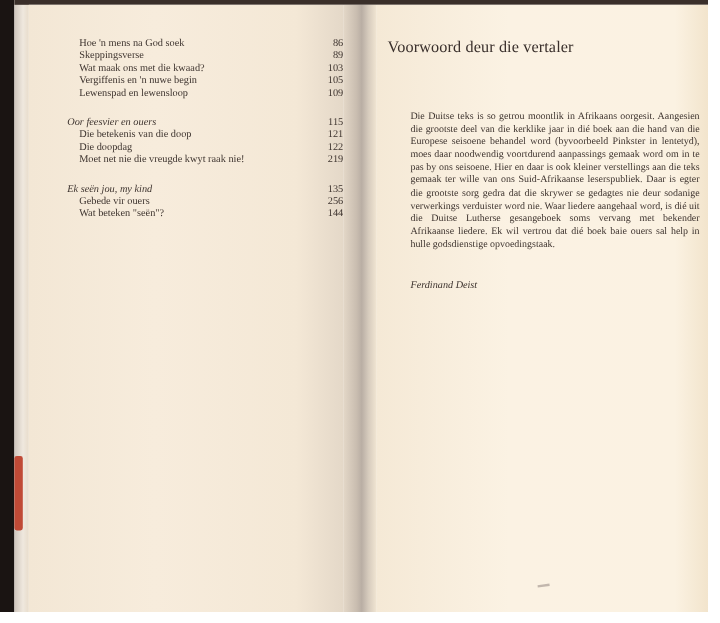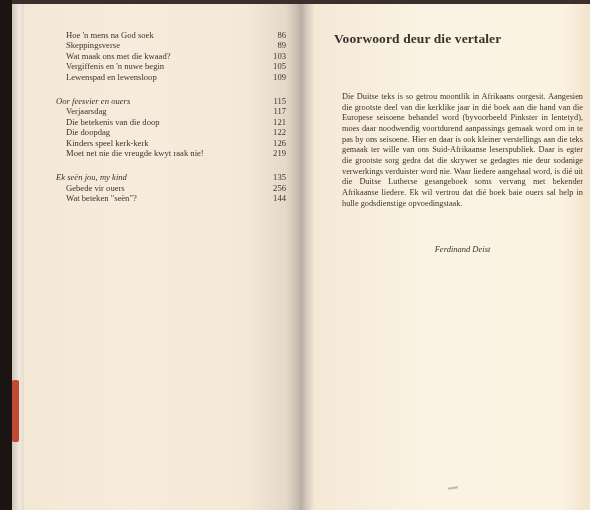--- a/index.html
+++ b/index.html
@@ -57,31 +57,31 @@
     }
     .toc-section { margin-bottom: 8px; }
     .toc-row { display: flex; justify-content: space-between; }
     .toc-row .title { white-space: nowrap; }
     .toc-row .page { width: 18px; text-align: right; }
     .toc-row.item .title { padding-left: 10px; }
     .toc-row.heading .title { font-style: italic; }
 
     
     .fw-title {
-      position: absolute; left: 334px; top: 31px;
-      font-size: 13.5px; color: #3a302c; letter-spacing: 0.1px; font-weight: bold;
+      position: absolute; left: 323px; top: 31px;
+      font-size: 13.5px; color: #3a302c; letter-spacing: 0.1px;
     }
     .fw-body {
       position: absolute; left: 342px; top: 92px; width: 241px;
       font-size: 8.3px; line-height: 10.65px; color: #3d332e;
       text-align: justify;
     }
     .fw-sign {
-      position: absolute; left: 342px; top: 244px; width: 241px;
-      text-align: center; font-style: italic; font-size: 8.5px; color: #3d332e; font-family: Liberation Serif, serif;
+      position: absolute; left: 342px; top: 232px; width: 241px;
+      text-align: left; font-style: italic; font-size: 8.5px; color: #3d332e; font-family: Liberation Serif, serif;
     }
     .speck {
       position: absolute; left: 448px; top: 487px; width: 10px; height: 2px;
       background: #9c9088; transform: rotate(-8deg); opacity: .6;
     }
   </style>
 </head>
 <body>
 
 <div class="spread">
@@ -119,34 +119,26 @@
         <span class="page">109</span>
       </div>
     </div>
 
     <div class="toc-section" style="margin-top:14px">
       <div class="toc-row heading">
         <span class="title">Oor feesvier en ouers</span>
         <span class="page">115</span>
       </div>
       <div class="toc-row item">
-        <span class="title">Verjaarsdag</span>
-        <span class="page">117</span>
-      </div>
-      <div class="toc-row item">
         <span class="title">Die betekenis van die doop</span>
         <span class="page">121</span>
       </div>
       <div class="toc-row item">
         <span class="title">Die doopdag</span>
         <span class="page">122</span>
-      </div>
-      <div class="toc-row item">
-        <span class="title">Kinders speel kerk-kerk</span>
-        <span class="page">126</span>
       </div>
       <div class="toc-row item">
         <span class="title">Moet net nie die vreugde kwyt raak nie!</span>
         <span class="page">219</span>
       </div>
     </div>
 
     <div class="toc-section" style="margin-top:14px">
       <div class="toc-row heading">
         <span class="title">Ek seën jou, my kind</span>

